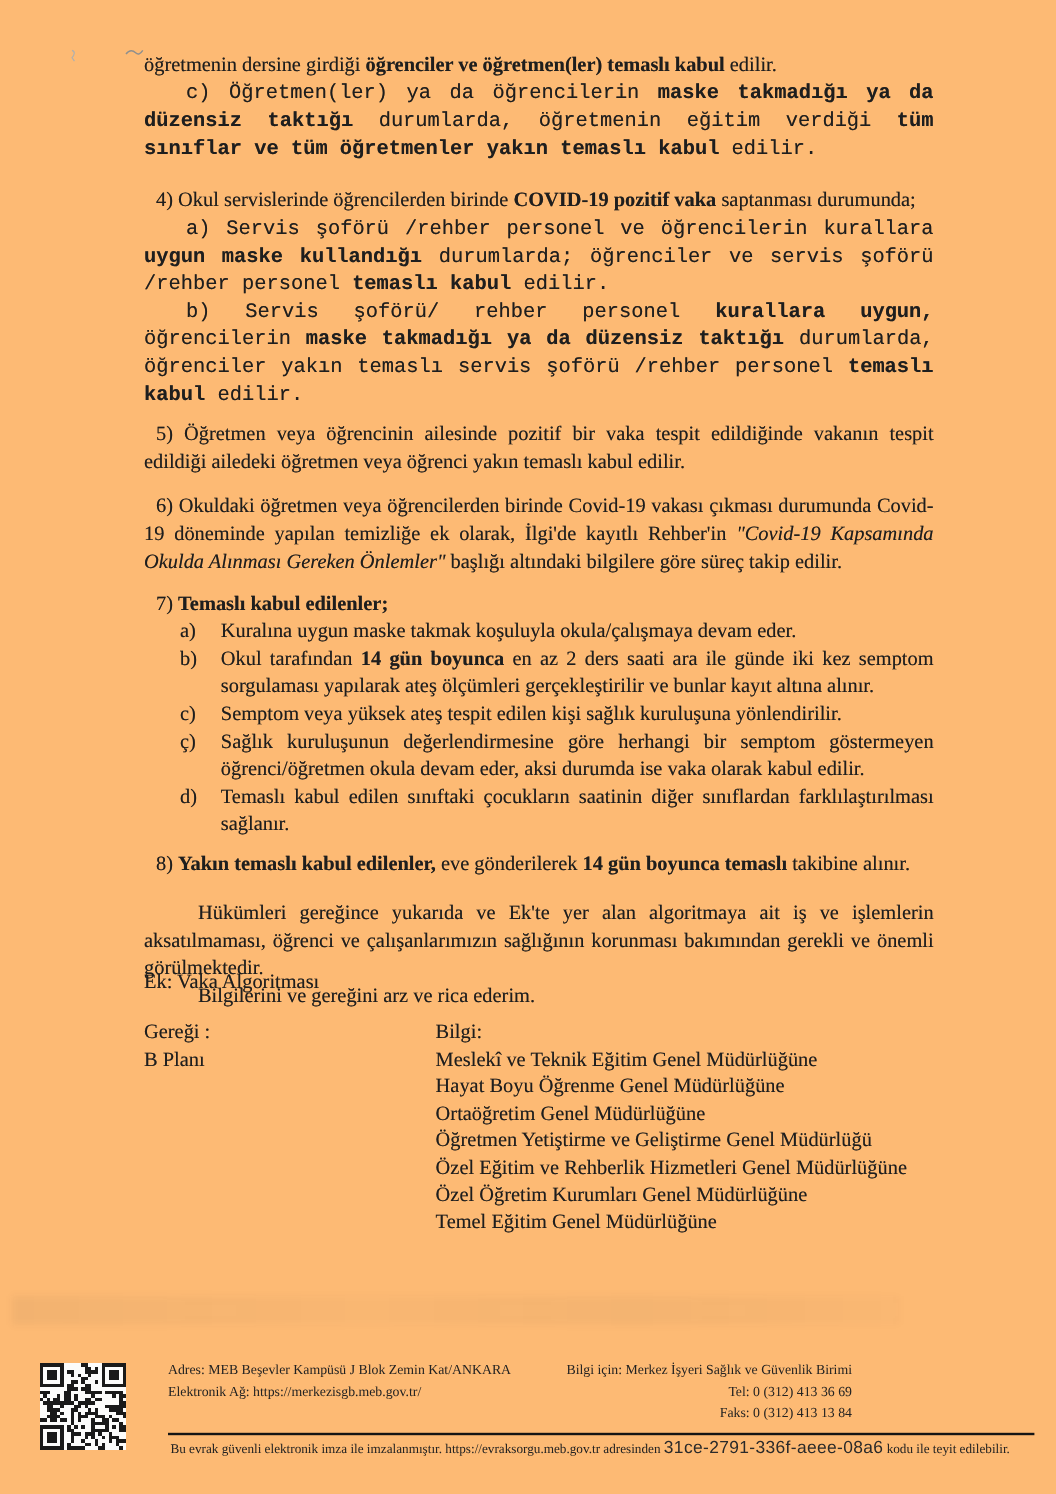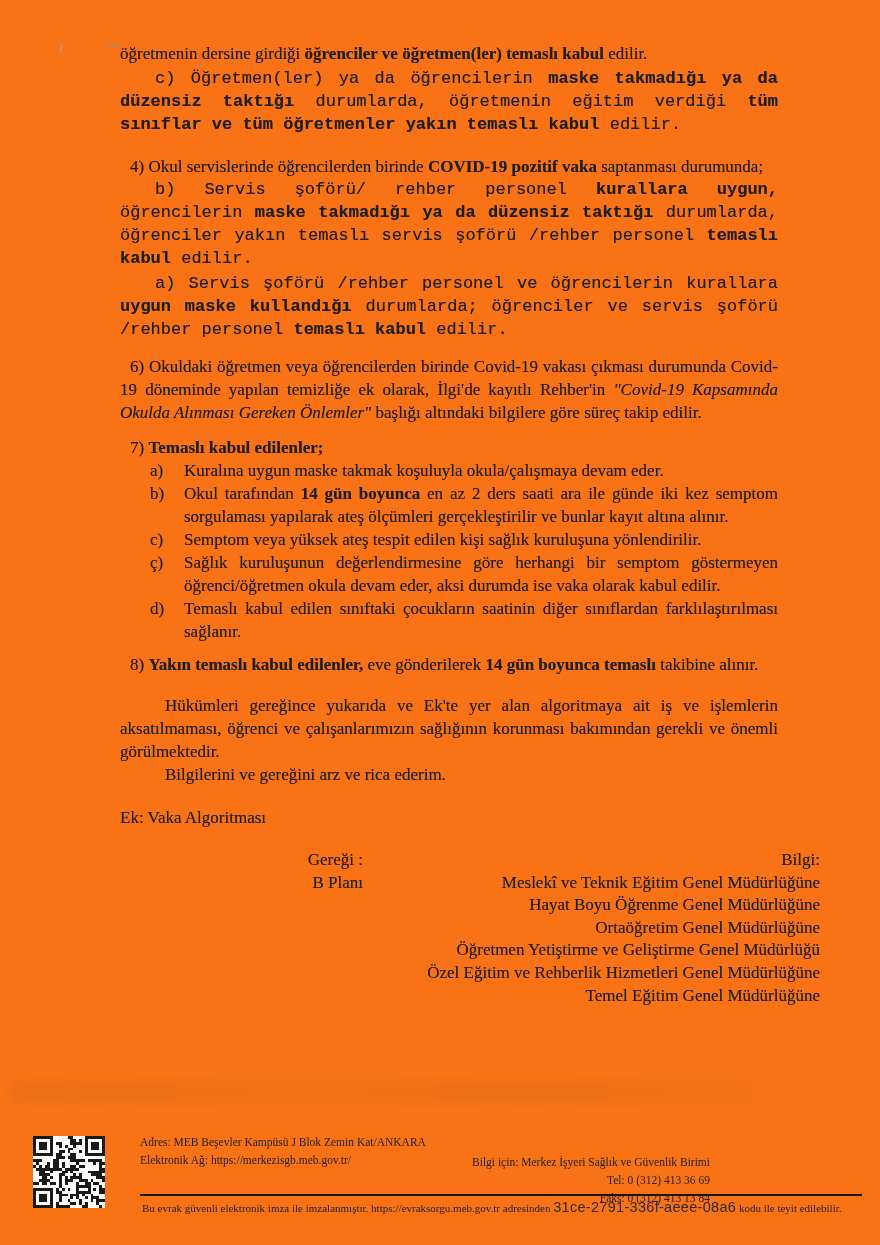--- a/index.html
+++ b/index.html
@@ -54,28 +54,28 @@
   
   .distribution {
     position: absolute;
     left: 120px;
     top: 849px;
     width: 700px;
     font-size: 17px;
     line-height: 22.6px;
     text-shadow: 0 0 0.5px rgba(25,25,25,0.5);
   }
-  .dist-cols { display: flex; text-align: right; }
+  .dist-cols { display: flex; }
   .dist-left { width: 243px; flex: none; }
   .dist-right { flex: 1; }
   
   .footer { position: absolute; left: 0; top: 1128px; width: 728px; height: 117px; font-size: 11.5px; }
   .qr { position: absolute; left: 33px; top: 7px; width: 72px; height: 74px; }
   .f-address { position: absolute; left: 140px; top: 5px; line-height: 18px; color: #222; }
-  .f-contact { position: absolute; right: 18px; top: 5px; text-align: right; line-height: 18px; color: #222; margin-top: 20px; }
+  .f-contact { position: absolute; right: 18px; top: 5px; text-align: right; line-height: 18px; color: #222; }
   .f-divider { position: absolute; left: 140px; top: 66px; width: 722px; border-top: 2px solid #151515; }
   .f-verify { position: absolute; left: 142px; top: 71px; font-size: 11px; white-space: nowrap; color: #222; }
   .f-verify .code {
     font-family: "Liberation Sans", sans-serif;
     font-size: 14.5px;
     color: #2a2a2a;
     letter-spacing: 0.3px;
   }
   
   .artifact { position: absolute; }
@@ -87,40 +87,41 @@
     top: 1080px;
     width: 740px;
     height: 24px;
     background: linear-gradient(90deg, rgba(40,40,40,0.05), rgba(40,40,40,0.02) 40%, rgba(40,40,40,0.045) 70%, rgba(40,40,40,0.015));
     filter: blur(3px);
   }
 </style>
 </head>
 <body>
 
-<div class="page" style="background: #f97316; color: rgb(30, 30, 30);">
+<div class="page" style="background: #fdba74; color: rgb(30, 30, 30);">
 
   <span class="artifact art1">
     <svg width="10" height="12" viewBox="0 0 10 12">
         <path d="M3 1 C6 2 5 5 3 7 L5 10" stroke="#b0b0ae" stroke-width="1" fill="none"></path>
       </svg>
   </span>
   <span class="artifact art2">
     <svg width="16" height="10" viewBox="0 0 16 10">
         <path d="M1 6 C4 2 7 3 9 5 C11 7 13 6 15 3" stroke="#8f8f8d" stroke-width="1.2" fill="none"></path>
       </svg>
   </span>
   <div class="noise"></div>
 
   <div class="doc-body" id="docBody">
       <p class="para flush" style="margin-top: 0px;"><span>öğretmenin dersine girdiği </span><span class="b">öğrenciler ve öğretmen(ler) temaslı kabul</span><span> edilir.</span></p>
       <p class="para ind35" style="margin-top: 2px;"><span>c) Öğretmen(ler) ya da öğrencilerin </span><span class="b">maske takmadığı ya da düzensiz taktığı</span><span> durumlarda, öğretmenin eğitim verdiği </span><span class="b">tüm sınıflar ve tüm öğretmenler yakın temaslı kabul</span><span> edilir.</span></p>
       <p class="para ind10" style="margin-top: 19px;"><span>4) Okul servislerinde öğrencilerden birinde </span><span class="b">COVID-19 pozitif vaka</span><span> saptanması durumunda;</span></p>
+      <p class="para ind35" style="margin-top: 2px;"><span>a) Servis şoförü /rehber personel ve öğrencilerin kurallara </span><span class="b">uygun maske kullandığı</span><span> durumlarda; öğrenciler ve servis şoförü /rehber personel </span><span class="b">temaslı kabul</span><span> edilir.</span></p>
       <p class="para ind35" style="margin-top: 0px;"><span>b) Servis şoförü/ rehber personel </span><span class="b">kurallara uygun,</span><span> öğrencilerin </span><span class="b">maske takmadığı ya da düzensiz taktığı</span><span> durumlarda, öğrenciler yakın temaslı servis şoförü /rehber personel </span><span class="b">temaslı kabul</span><span> edilir.</span></p>
-      <p class="para ind35" style="margin-top: 2px;"><span>a) Servis şoförü /rehber personel ve öğrencilerin kurallara </span><span class="b">uygun maske kullandığı</span><span> durumlarda; öğrenciler ve servis şoförü /rehber personel </span><span class="b">temaslı kabul</span><span> edilir.</span></p>
+      <p class="para ind10" style="margin-top: 9px;"><span>5) Öğretmen veya öğrencinin ailesinde pozitif bir vaka tespit edildiğinde vakanın tespit edildiği ailedeki öğretmen veya öğrenci yakın temaslı kabul edilir.</span></p>
       <p class="para ind10" style="margin-top: 14px;"><span>6) Okuldaki öğretmen veya öğrencilerden birinde Covid-19 vakası çıkması durumunda Covid-19 döneminde yapılan temizliğe ek olarak, İlgi'de kayıtlı Rehber'in </span><span class="i">"Covid-19 Kapsamında Okulda Alınması Gereken Önlemler"</span><span> başlığı altındaki bilgilere göre süreç takip edilir.</span></p>
       <p class="para ind10" style="margin-top: 12px;"><span>7) </span><span class="b">Temaslı kabul edilenler;</span></p>
       <p class="para hang" style="margin-top: 0px;"><span class="marker">a)</span><span>Kuralına uygun maske takmak koşuluyla okula/çalışmaya devam eder.</span></p>
       <p class="para hang" style="margin-top: 0px;"><span class="marker">b)</span><span>Okul tarafından </span><span class="b">14 gün boyunca</span><span> en az 2 ders saati ara ile günde iki kez semptom sorgulaması yapılarak ateş ölçümleri gerçekleştirilir ve bunlar kayıt altına alınır.</span></p>
       <p class="para hang" style="margin-top: 0px;"><span class="marker">c)</span><span>Semptom veya yüksek ateş tespit edilen kişi sağlık kuruluşuna yönlendirilir.</span></p>
       <p class="para hang" style="margin-top: 0px;"><span class="marker">ç)</span><span>Sağlık kuruluşunun değerlendirmesine göre herhangi bir semptom göstermeyen öğrenci/öğretmen okula devam eder, aksi durumda ise vaka olarak kabul edilir.</span></p>
       <p class="para hang" style="margin-top: 0px;"><span class="marker">d)</span><span>Temaslı kabul edilen sınıftaki çocukların saatinin diğer sınıflardan farklılaştırılması sağlanır.</span></p>
       <p class="para ind10" style="margin-top: 10px;"><span>8) </span><span class="b">Yakın temaslı kabul edilenler,</span><span> eve gönderilerek </span><span class="b">14 gün boyunca temaslı</span><span> takibine alınır.</span></p>
       <p class="para ind45" style="margin-top: 18px;"><span>Hükümleri gereğince yukarıda ve Ek'te yer alan algoritmaya ait iş ve işlemlerin aksatılmaması, öğrenci ve çalışanlarımızın sağlığının korunması bakımından gerekli ve önemli görülmektedir.</span></p>
       <p class="para ind45" style="margin-top: 0px;"><span>Bilgilerini ve gereğini arz ve rica ederim.</span></p>
@@ -136,20 +137,21 @@
           <div>B Planı</div>
         </div>
       <div class="dist-right">
         <div>Bilgi:</div>
         <div id="distRight">
             <div>Meslekî ve Teknik Eğitim Genel Müdürlüğüne</div>
             <div>Hayat Boyu Öğrenme Genel Müdürlüğüne</div>
             <div>Ortaöğretim Genel Müdürlüğüne</div>
             <div>Öğretmen Yetiştirme ve Geliştirme Genel Müdürlüğü</div>
             <div>Özel Eğitim ve Rehberlik Hizmetleri Genel Müdürlüğüne</div>
+            <div>Özel Öğretim Kurumları Genel Müdürlüğüne</div>
             <div>Temel Eğitim Genel Müdürlüğüne</div>
           </div>
       </div>
     </div>
   </div>
 
   <div class="footer">
     <div class="qr">
       <svg id="qrSvg" width="72" height="74" viewBox="0 0 25 25" shape-rendering="crispEdges">
           <rect x="0" y="0" width="25" height="25" fill="#fcfcfb"></rect>

